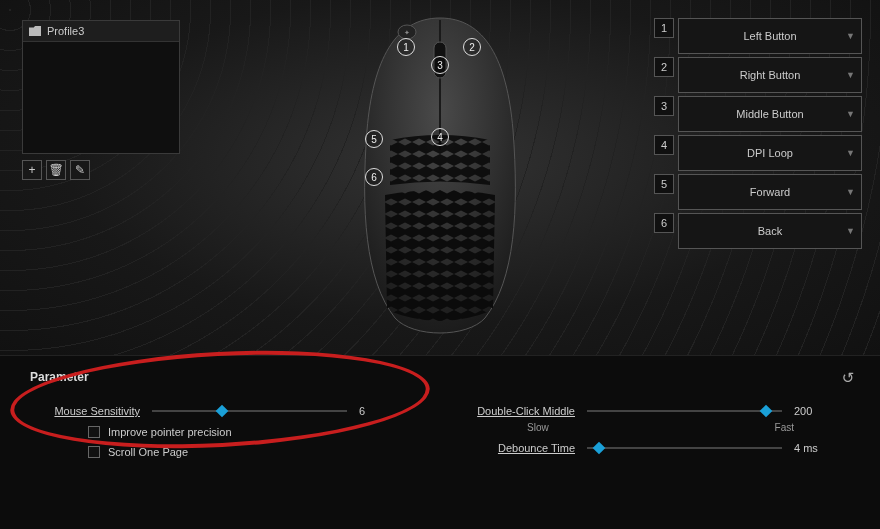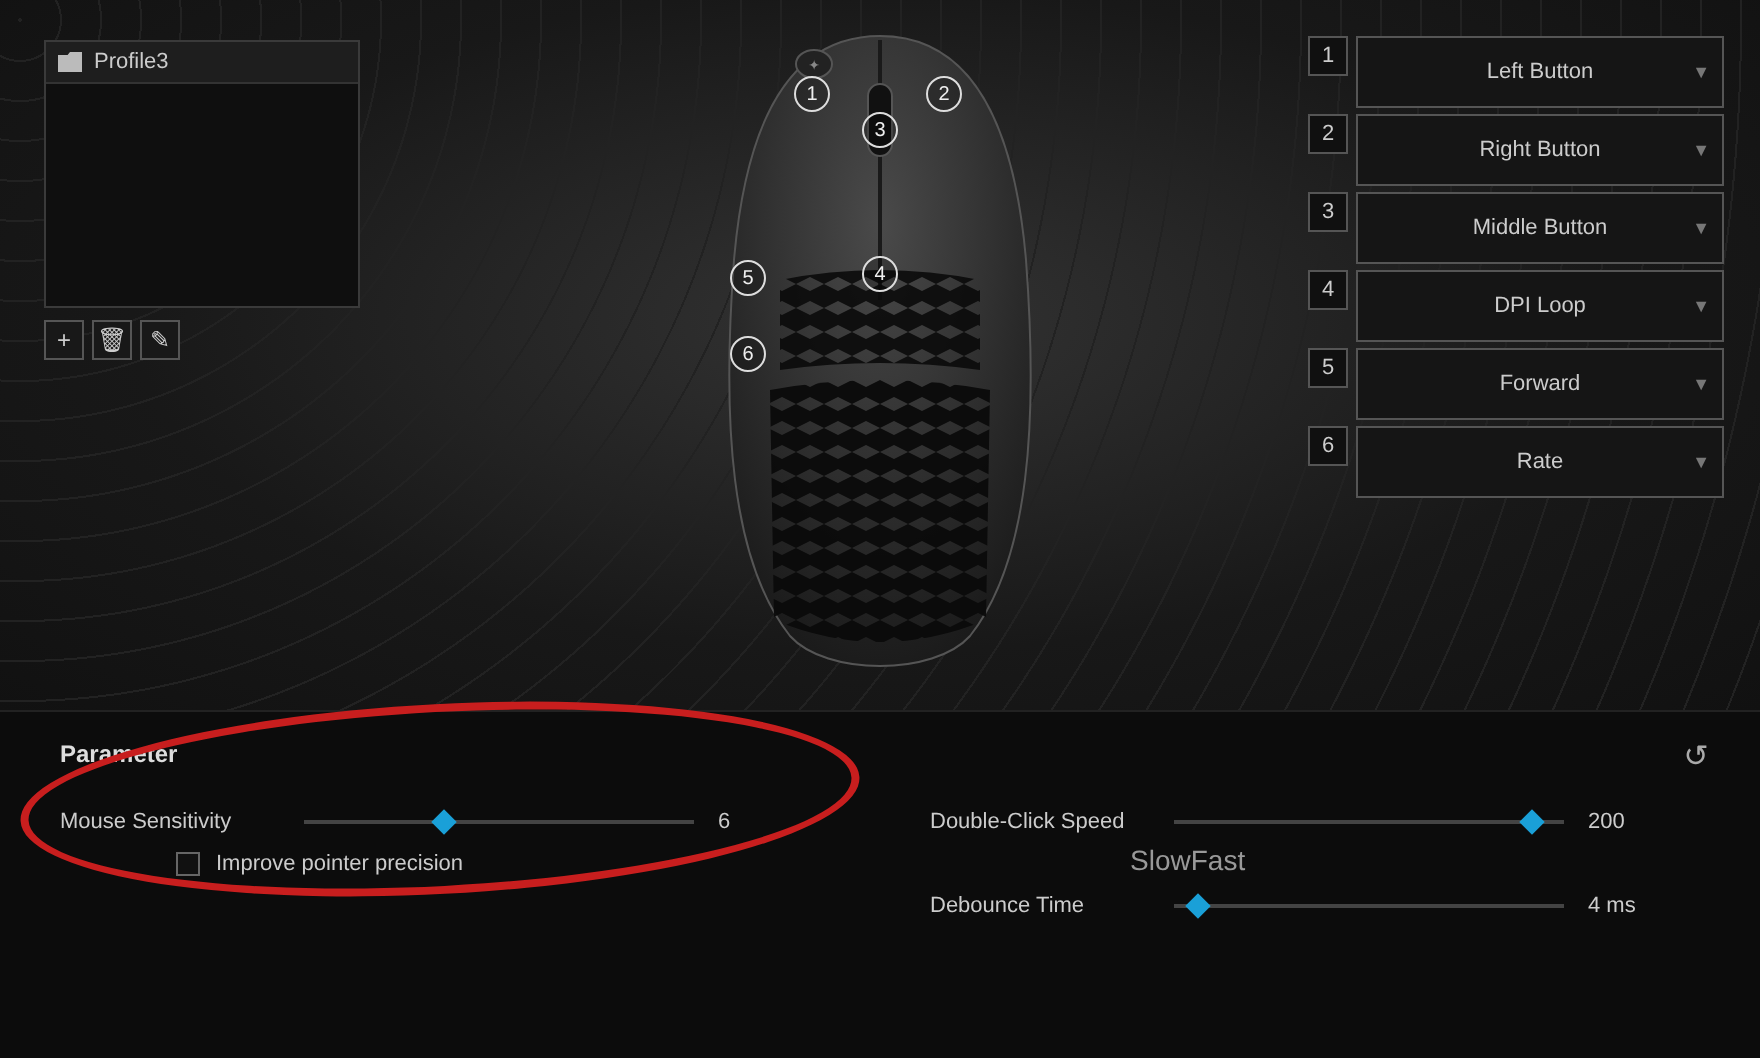--- a/index.html
+++ b/index.html
@@ -29,28 +29,28 @@
   .assign-sel { flex:1; height:36px; border:1px solid #555; background:#151515; display:flex; align-items:center; justify-content:center; position:relative; cursor:pointer; }
   .assign-sel .chev { position:absolute; right:6px; color:#777; font-size:9px; }
 
   
   .param-panel { position:absolute; left:0; bottom:0; width:100%; height:174px; background:#0c0c0c; border-top:1px solid #222; padding:14px 30px 2px 30px; }
   .param-title { font-weight:bold; font-size:12px; color:#ddd; margin-bottom:18px; }
   .reset-btn { position:absolute; right:22px; top:12px; width:20px; height:20px; color:#aaa; font-size:15px; cursor:pointer; display:flex; align-items:center; justify-content:center; }
   .cols { display:flex; gap:50px; }
   .col { flex:1; }
   .prow { display:flex; align-items:center; gap:12px; margin-bottom:8px; height:18px; }
-  .plabel { width:110px; text-align:left; color:#ccc; }
+  .plabel { width:110px; text-align:right; color:#ccc;text-decoration:underline; }
   .slider { flex:1; height:14px; position:relative; cursor:pointer; }
   .track { position:absolute; left:0; right:0; top:50%; height:2px; background:#444; transform:translateY(-50%); }
   .thumb { position:absolute; top:50%; width:9px; height:9px; background:#1aa0d8; transform:translate(-50%,-50%) rotate(45deg); }
   .pval { width:56px; color:#ccc; }
   .sub { margin-left:58px; display:flex; align-items:center; gap:8px; margin-top:-2px; margin-bottom:10px; }
   .cb { width:12px; height:12px; border:1px solid #666; background:#111; cursor:pointer; }
-  .range-labels { display:flex; font-size:14px; color:#999; margin:-6px 0 6px 100px; padding-right:56px; }
+  .range-labels { display:flex; justify-content:space-between; font-size:10px; color:#999; margin:-6px 0 6px 62px; padding-right:56px; }
 
   
   .anno { position:absolute; left:10px; top:352px; width:420px; height:95px; border:4px solid #c81e1e; border-radius:50%; pointer-events:none; transform:rotate(-3deg); }
 </style>
 </head>
 <body>
 
 <div class="top-area">
 
   <div class="profile-box">
@@ -125,21 +125,21 @@
     <div class="assign-row">
       <div class="assign-num">5</div>
       <div class="assign-sel">
           <span>Forward</span>
           <span class="chev">▼</span>
         </div>
     </div>
     <div class="assign-row">
       <div class="assign-num">6</div>
       <div class="assign-sel">
-          <span>Rate</span>
+          <span>Back</span>
           <span class="chev">▼</span>
         </div>
     </div>
   </div>
 </div>
 
 <div class="param-panel">
   <div class="param-title">Parameter</div>
   <div class="reset-btn">↺</div>
 
@@ -150,25 +150,29 @@
         <div class="slider">
             <div class="track"></div>
             <div class="thumb" style="left:36%"></div>
           </div>
         <div class="pval">6</div>
       </div>
       <div class="sub">
         <div class="cb"></div>
         <span>Improve pointer precision</span>
       </div>
+      <div class="sub">
+        <div class="cb"></div>
+        <span>Scroll One Page</span>
+      </div>
     </div>
 
     <div class="col">
       <div class="prow">
-        <div class="plabel">Double-Click Speed</div>
+        <div class="plabel">Double-Click Middle</div>
         <div class="slider">
             <div class="track"></div>
             <div class="thumb" style="left:92%"></div>
           </div>
         <div class="pval">200</div>
       </div>
       <div class="range-labels">
         <span>Slow</span>
         <span>Fast</span>
       </div>

